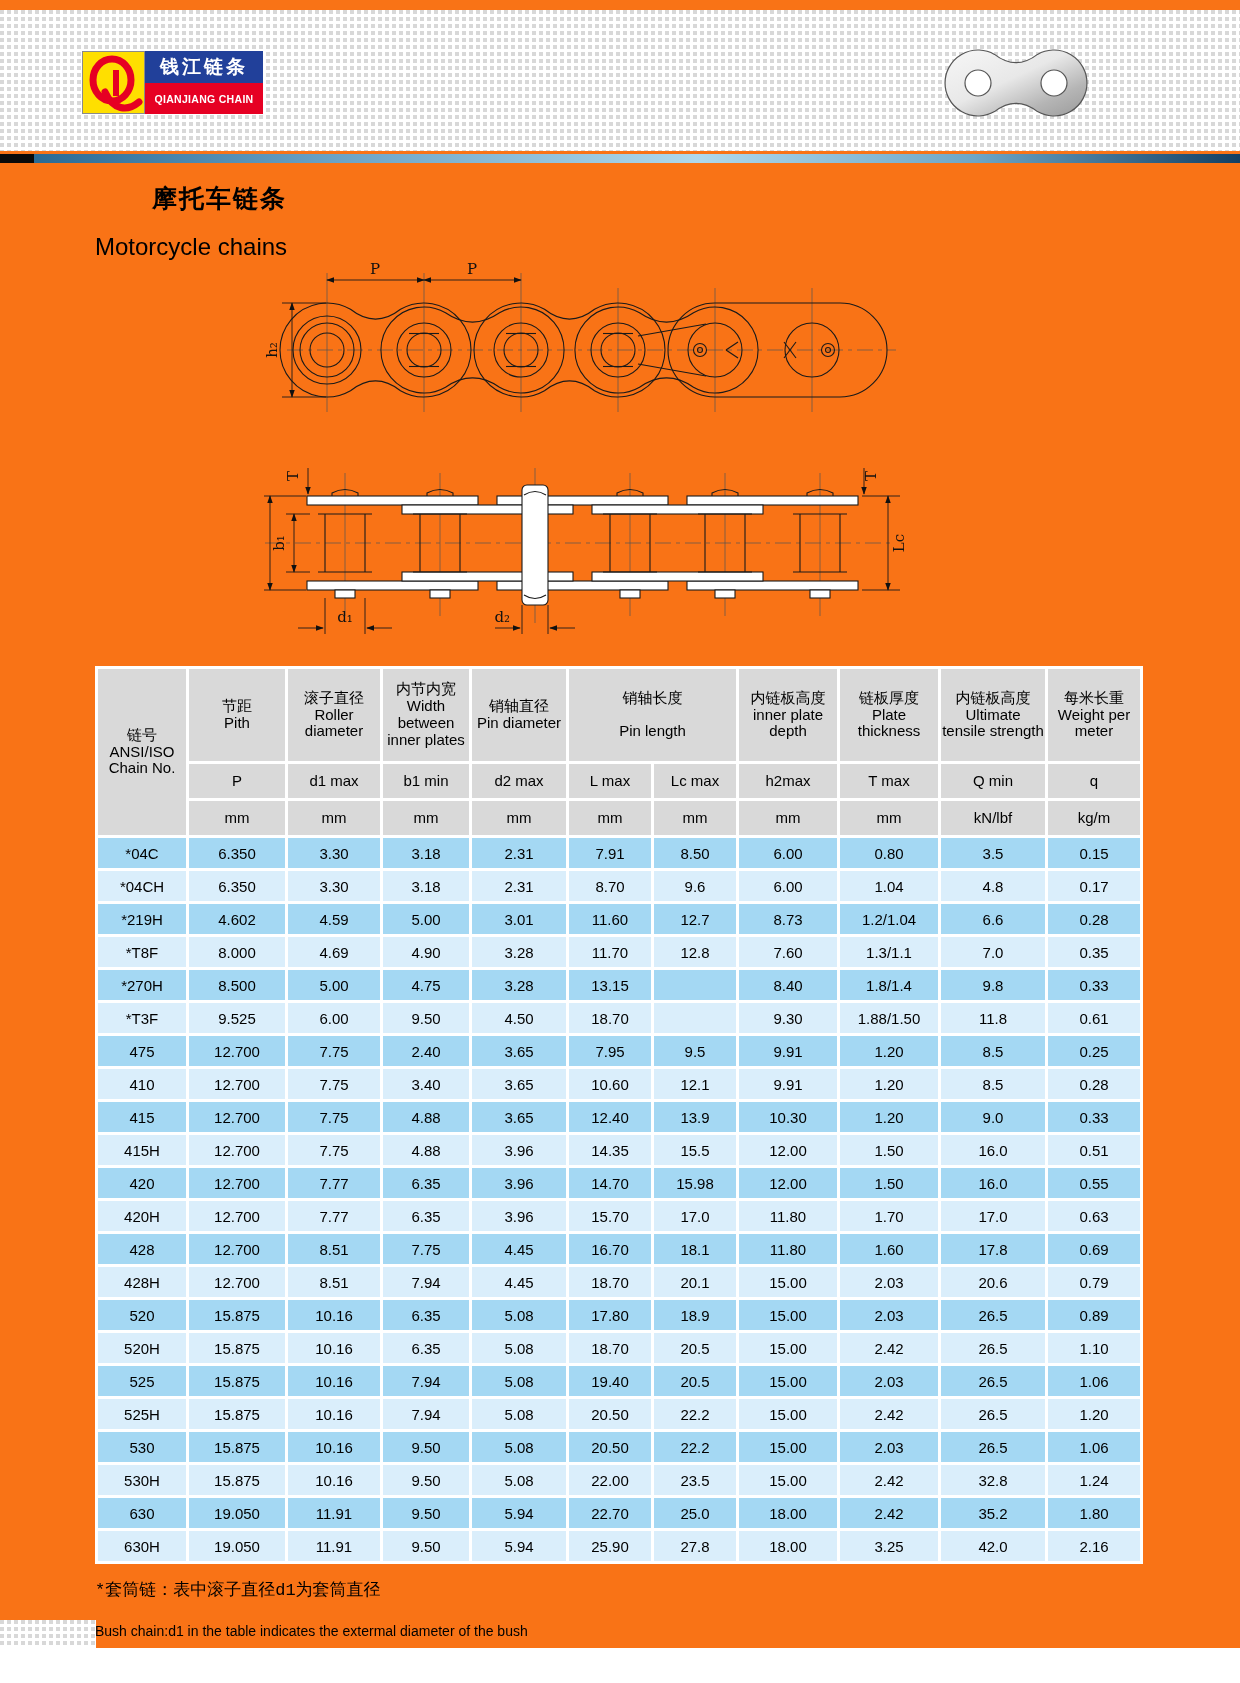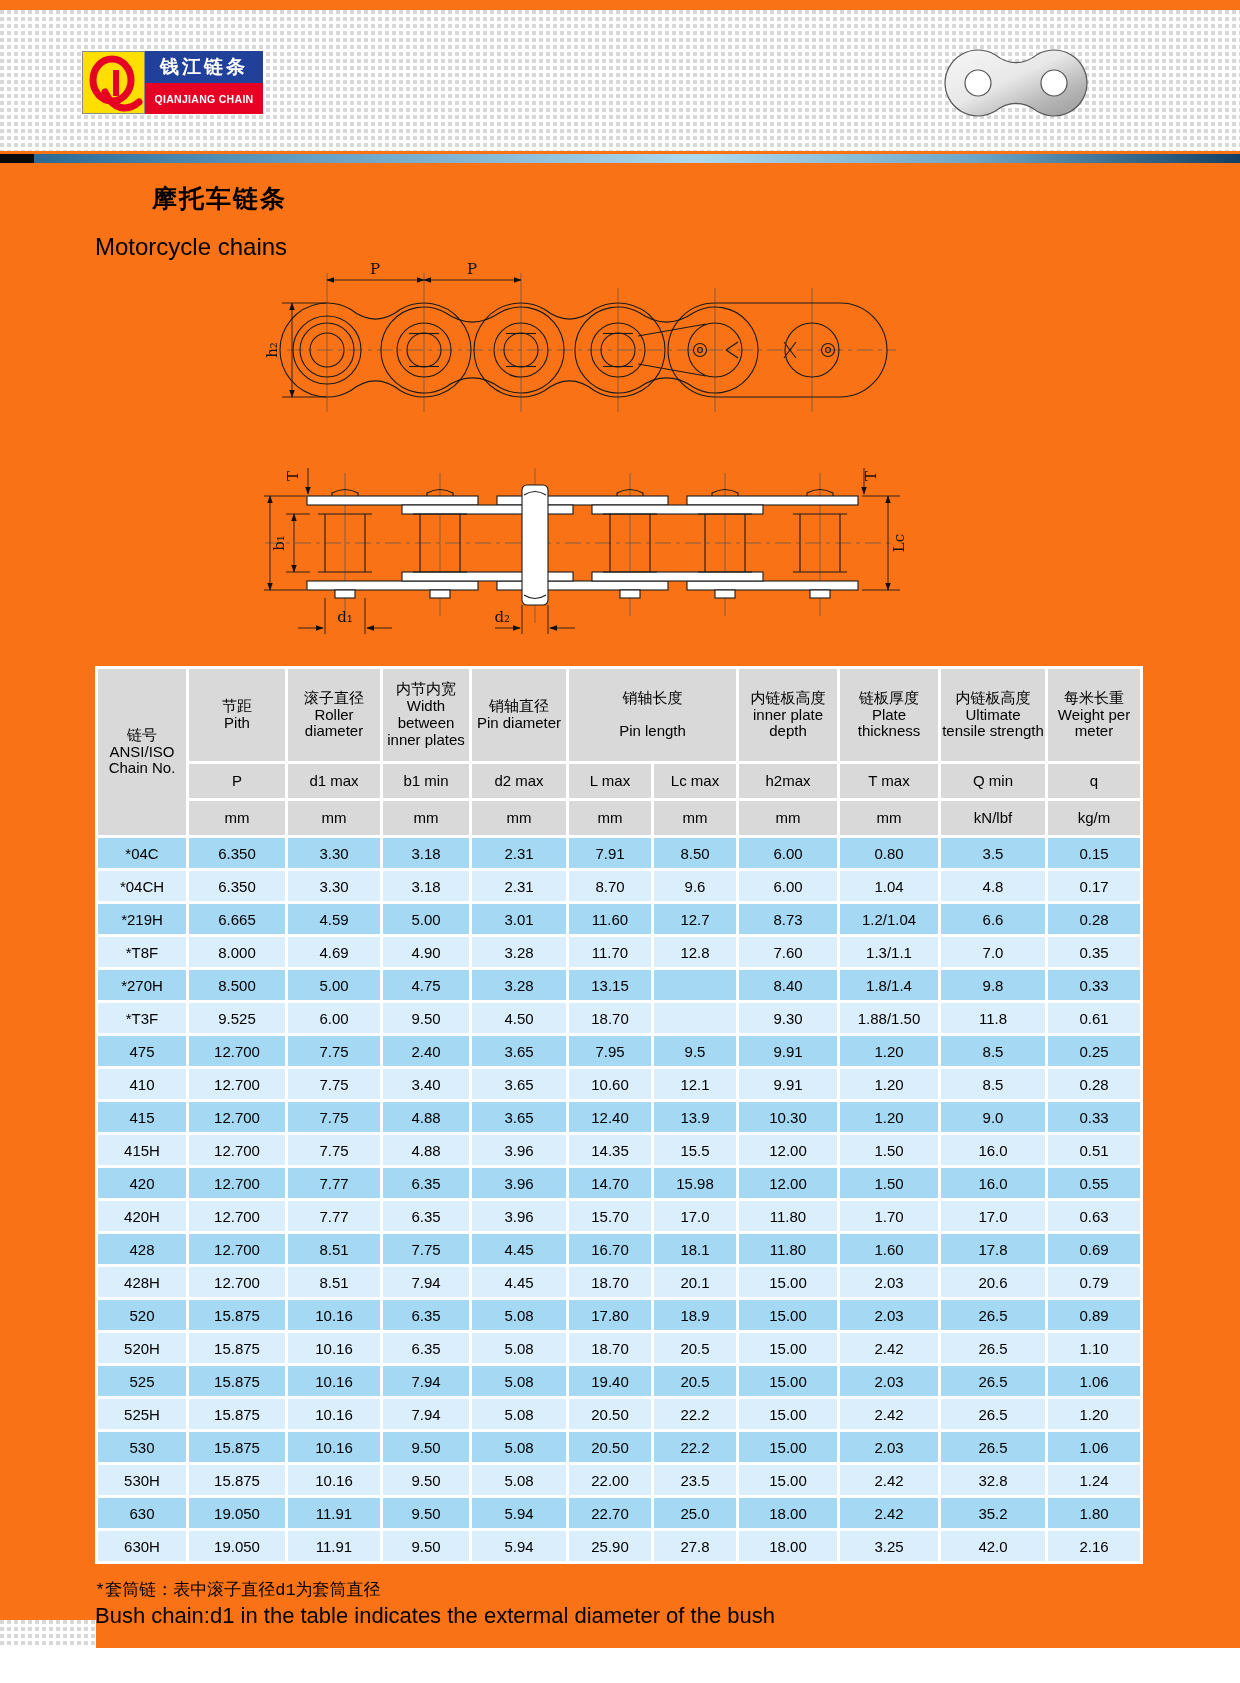--- a/index.html
+++ b/index.html
@@ -45,21 +45,21 @@
   table.spec th { background: #d9d9d9; font-weight: normal; font-size: 15px; color: #000;
     text-align: center; vertical-align: middle; line-height: 1.12; padding: 2px 1px; }
   table.spec .hrow1 th { height: 92px; }
   table.spec .hrow2 th, table.spec .hrow3 th { height: 34px; }
   table.spec td { font-size: 15px; color: #000; text-align: center; vertical-align: middle; height: 30px; }
   table.spec tr.r0 td { background: #a4d8f3; }
   table.spec tr.r1 td { background: #daeefb; }
 
   .footnotes { position: absolute; left: 95px; top: 1578px; color: #000; }
   .fn-cn { font-size: 17px; font-family: Liberation Mono, monospace; }
-  .fn-en { font-size: 22px; margin-top: 2px; }
+  .fn-en { font-size: 14px; margin-top: 22px; }
 </style>
 </head>
 <body>
 
 <div class="page">
 
   <div class="dots dots-top"></div>
 
   <div class="logo">
     <div class="logo-mark">
@@ -353,21 +353,21 @@
           <td>2.31</td>
           <td>8.70</td>
           <td>9.6</td>
           <td>6.00</td>
           <td>1.04</td>
           <td>4.8</td>
           <td>0.17</td>
         </tr>
         <tr class="r0">
           <td>*219H</td>
-          <td>6.665</td>
+          <td>4.602</td>
           <td>4.59</td>
           <td>5.00</td>
           <td>3.01</td>
           <td>11.60</td>
           <td>12.7</td>
           <td>8.73</td>
           <td>1.2/1.04</td>
           <td>6.6</td>
           <td>0.28</td>
         </tr>

